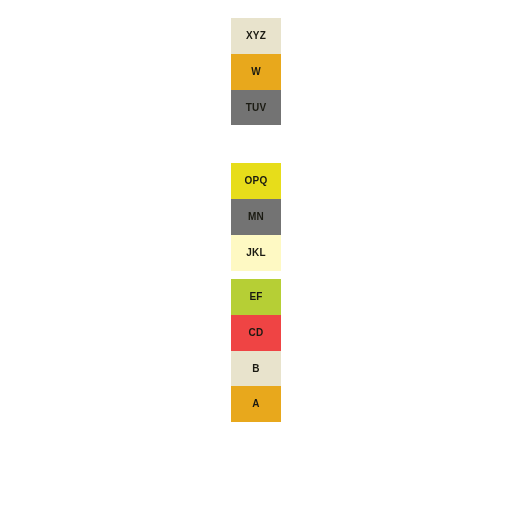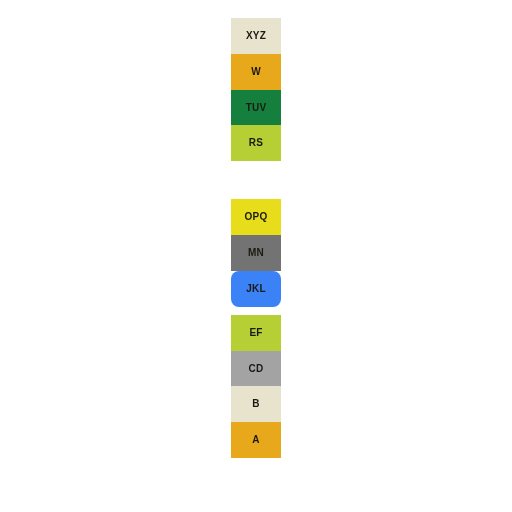--- a/index.html
+++ b/index.html
@@ -60,39 +60,36 @@
 <div id="canvas" style="background: rgb(255, 255, 255);">
 
   <div id="stack-bar">
 
   <div class="segment" style="background: rgb(232, 227, 204); flex-grow: 0.0833333;">
         <span class="segment-label" style="color: rgb(26, 26, 18);">XYZ</span>
       </div>
       <div class="segment" style="background: rgb(232, 168, 28); flex-grow: 0.0833333;">
         <span class="segment-label" style="color: rgb(26, 26, 18);">W</span>
       </div>
-      <div class="segment" style="background: #15803d; flex-grow: 0.0833333;">
+      <div class="segment" style="background: #737373; flex-grow: 0.0833333;">
         <span class="segment-label" style="color: rgb(26, 26, 18);">TUV</span>
-      </div>
-      <div class="segment" style="background: rgb(182, 207, 53); flex-grow: 0.0833333;">
-        <span class="segment-label" style="color: rgb(26, 26, 18);">RS</span>
       </div>
       <div class="segment" style="background: rgb(231, 221, 26); flex-grow: 0.0833333; margin-top: 38px;">
         <span class="segment-label" style="color: rgb(26, 26, 18);">OPQ</span>
       </div>
       <div class="segment" style="background: #737373; flex-grow: 0.0833333;">
         <span class="segment-label" style="color: rgb(26, 26, 18);">MN</span>
       </div>
-      <div class="segment" style="background: #3b82f6; flex-grow: 0.0833333; border-radius: 8px;">
+      <div class="segment" style="background: #fef9c3; flex-grow: 0.0833333;">
         <span class="segment-label" style="color: rgb(26, 26, 18);">JKL</span>
       </div>
       <div class="segment" style="background: rgb(182, 207, 53); flex-grow: 0.0833333; margin-top: 8px;">
         <span class="segment-label" style="color: rgb(26, 26, 18);">EF</span>
       </div>
-      <div class="segment" style="background: #a3a3a3; flex-grow: 0.0833333;">
+      <div class="segment" style="background: #ef4444; flex-grow: 0.0833333;">
         <span class="segment-label" style="color: rgb(26, 26, 18);">CD</span>
       </div>
       <div class="segment" style="background: rgb(232, 227, 204); flex-grow: 0.0833333;">
         <span class="segment-label" style="color: rgb(26, 26, 18);">B</span>
       </div>
       <div class="segment" style="background: rgb(232, 168, 28); flex-grow: 0.0833333;">
         <span class="segment-label" style="color: rgb(26, 26, 18);">A</span>
       </div>
     </div>
 

